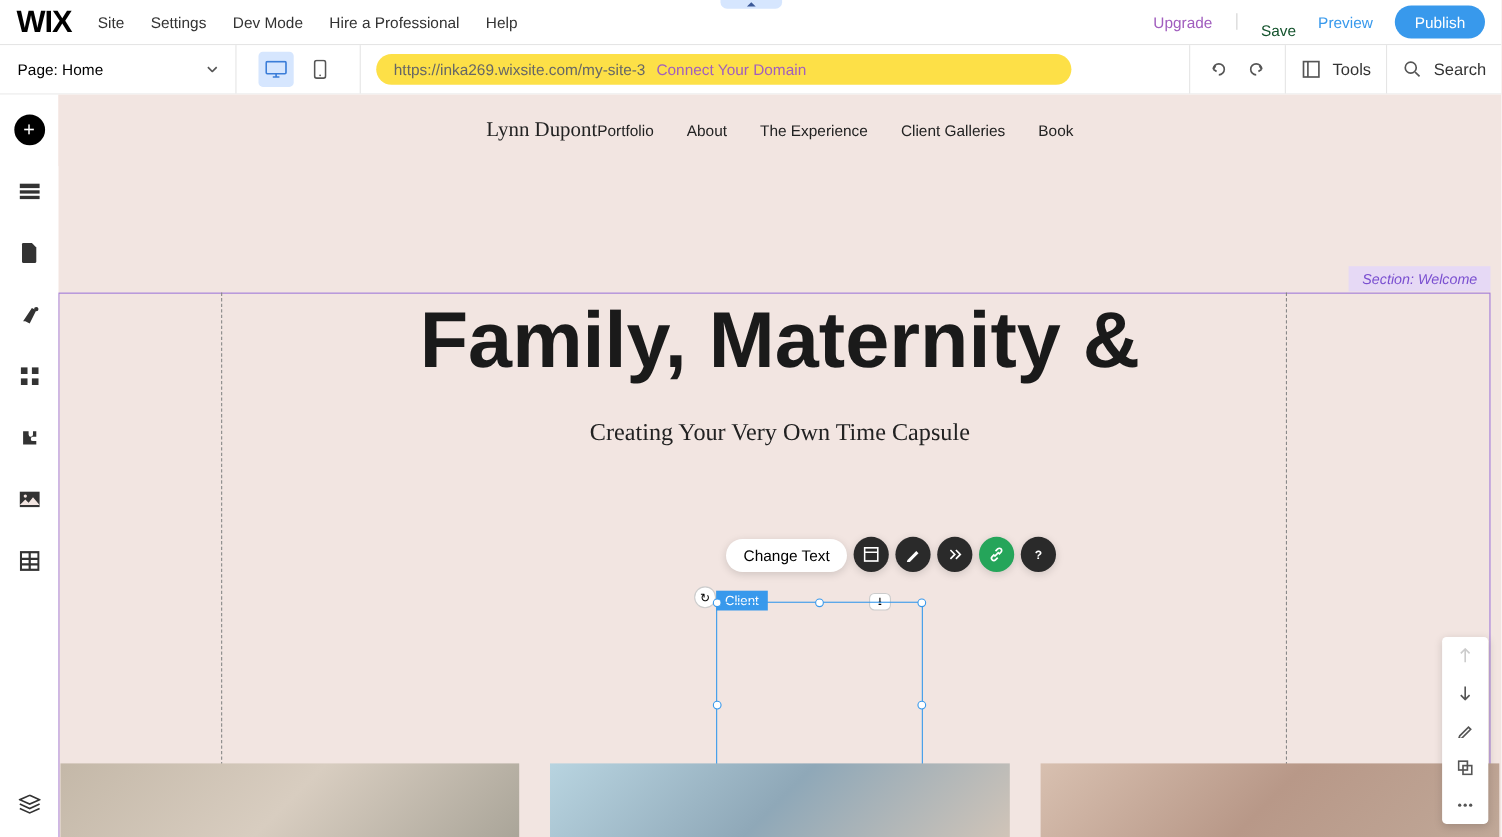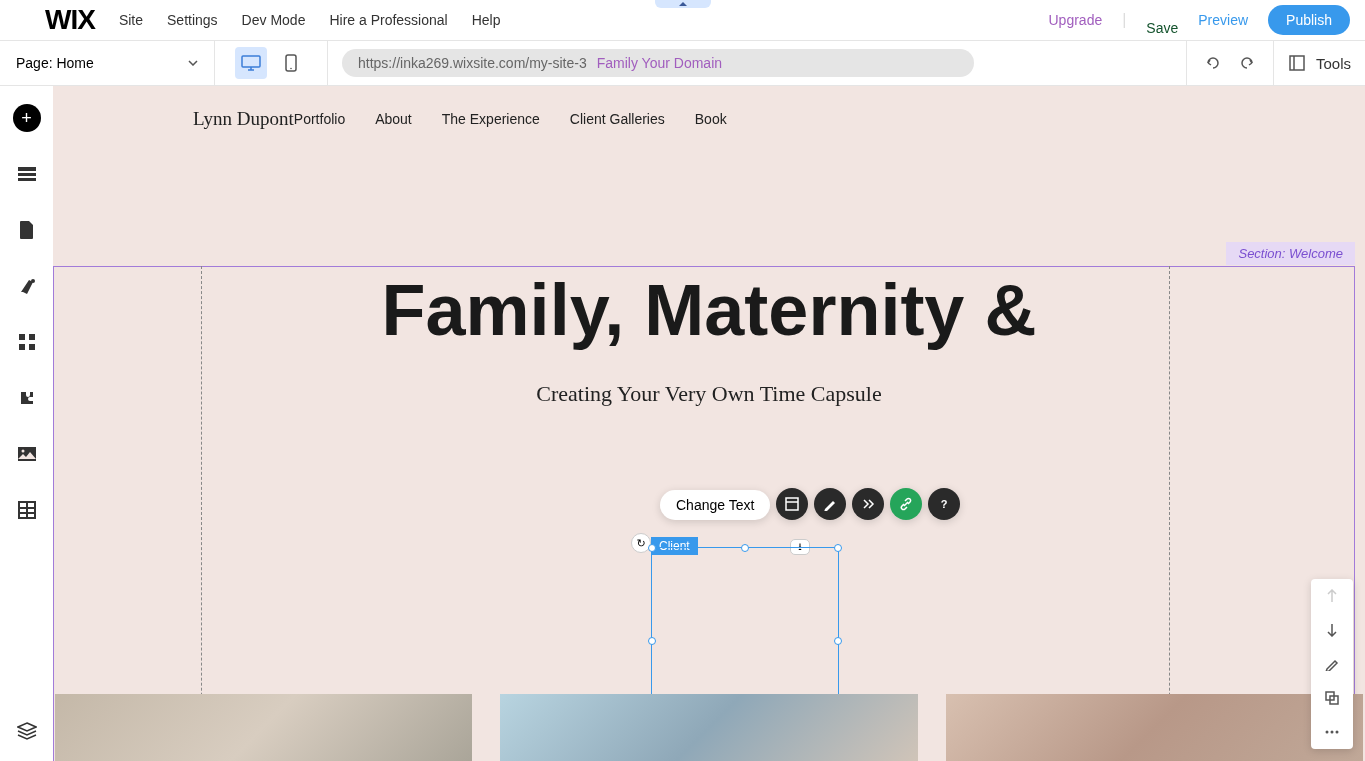--- a/index.html
+++ b/index.html
@@ -1,55 +1,55 @@
 <!DOCTYPE html>
 <html><head>
 <meta charset="utf-8">
 <style>
 * { margin: 0; padding: 0; box-sizing: border-box; font-family: -apple-system, BlinkMacSystemFont, "Segoe UI", Helvetica, Arial, sans-serif; }
 body { background: #fff; overflow: hidden; width: 1365px; height: 761px; position: relative; }
 
 
 .top-bar { height: 41px; display: flex; align-items: center; border-bottom: 1px solid #e5e5e5; padding: 0 15px; gap: 24px; }
-.wix-logo { font-size: 28px; font-weight: 900; letter-spacing: -1px; margin-left: 30px; }
+.wix-logo { font-size: 28px; font-weight: 900; letter-spacing: -1px; }
 .menu-item { font-size: 14px; color: #333; cursor: pointer; }
 .top-bar-right { margin-left: auto; display: flex; align-items: center; gap: 20px; }
 .upgrade { color: #a15ebe; font-size: 14px; cursor: pointer; }
 .save { font-size: 14px; cursor: pointer; color: #14532d; margin-top: 16px; }
 .preview { font-size: 14px; color: #3899ec; cursor: pointer; }
 .publish-btn { background: #3899ec; color: #fff; border: none; padding: 7px 18px; border-radius: 20px; font-size: 14px; cursor: pointer; }
 .top-handle { position: absolute; top: 0; left: 50%; transform: translateX(-50%); width: 56px; height: 8px; background: #d6e6fe; border-radius: 0 0 6px 6px; display: flex; align-items: center; justify-content: center; }
 .top-handle::after { content: ""; width: 0; height: 0; border-left: 4px solid transparent; border-right: 4px solid transparent; border-bottom: 4px solid #3b5998; margin-top: -1px; }
 
 
 .toolbar { height: 45px; display: flex; align-items: center; border-bottom: 1px solid #e5e5e5; }
 .page-selector { width: 215px; height: 100%; display: flex; align-items: center; padding: 0 16px; border-right: 1px solid #e5e5e5; font-size: 14px; cursor: pointer; justify-content: space-between; }
 .device-toggle { display: flex; align-items: center; gap: 8px; padding: 0 20px; height: 100%; border-right: 1px solid #e5e5e5; }
 .device-btn { width: 32px; height: 32px; display: flex; align-items: center; justify-content: center; border-radius: 4px; cursor: pointer; }
 .device-btn.active { background: #d6e6fe; }
 .url-bar { flex: 1; display: flex; align-items: center; padding: 0 14px; }
-.url-pill { display: flex; align-items: center; background: #e5e5e5; border-radius: 20px; padding: 6px 16px; width: 100%; max-width: 632px; font-size: 14px; color: #666; gap: 10px; }
+.url-pill { display: flex; align-items: center; background: #fde047; border-radius: 20px; padding: 6px 16px; width: 100%; max-width: 632px; font-size: 14px; color: #666; gap: 10px; }
 .connect-domain { color: #a15ebe; cursor: pointer; }
 .toolbar-group { display: flex; align-items: center; height: 100%; border-left: 1px solid #e5e5e5; padding: 0 14px; gap: 10px; }
 .icon-btn { width: 24px; height: 24px; display: flex; align-items: center; justify-content: center; cursor: pointer; }
 .zoom-text { font-size: 15px; color: #333; }
 .tools-text, .search-text { font-size: 15px; color: #333; }
 
 
 .left-sidebar { position: absolute; left: 0; top: 86px; bottom: 0; width: 53px; background: #fff; display: flex; flex-direction: column; align-items: center; padding-top: 18px; gap: 28px; }
 .sidebar-icon { width: 28px; height: 28px; display: flex; align-items: center; justify-content: center; cursor: pointer; }
 .sidebar-add { width: 28px; height: 28px; border-radius: 50%; background: #000; color: #fff; display: flex; align-items: center; justify-content: center; font-size: 18px; cursor: pointer; }
 .sidebar-bottom { position: absolute; bottom: 16px; }
 
 
 .canvas { position: absolute; left: 53px; top: 86px; right: 0; bottom: 0; background: #fff; overflow: hidden; }
 .page-content { background: #f2e5e1; height: 100%; position: relative; }
 
 
-.site-header { height: 65px; display: flex; align-items: center; justify-content: flex-start; padding: 0 140px; background: #f2e5e1; }
+.site-header { height: 65px; display: flex; align-items: center; justify-content: center; padding: 0 140px; background: #f2e5e1; }
 .site-title { font-family: Georgia, serif; font-size: 19px; color: #222; }
 .site-nav { display: flex; gap: 30px; font-size: 14px; color: #222; }
 .site-nav span { cursor: pointer; }
 
 
 .section-label { position: absolute; top: 156px; right: 10px; background: #e6d9f5; color: #7a4fd0; padding: 4px 12px; font-size: 13px; font-style: italic; }
 .section-outline { position: absolute; top: 180px; left: 0; right: 10px; bottom: -400px; border: 1px solid #a27bd9; pointer-events: none; }
 .guide-left { position: absolute; top: 180px; left: 148px; bottom: 0; width: 0; border-left: 1px dashed #888; }
 .guide-right { position: absolute; top: 180px; right: 195px; bottom: 0; width: 0; border-left: 1px dashed #888; }
 
@@ -134,21 +134,21 @@
     <div class="device-btn">
       <svg width="12" height="18" viewBox="0 0 12 18">
           <rect x="1" y="1" width="10" height="16" rx="2" stroke="#555" fill="none" stroke-width="1.5"></rect>
           <circle cx="6" cy="14.5" r="0.8" fill="#555"></circle>
         </svg>
     </div>
   </div>
   <div class="url-bar">
     <div class="url-pill">
       <span>https://inka269.wixsite.com/my-site-3</span>
-      <span class="connect-domain">Family Your Domain</span>
+      <span class="connect-domain">Connect Your Domain</span>
     </div>
   </div>
   <div class="toolbar-group">
     <div class="icon-btn">
         <svg width="18" height="18" viewBox="0 0 18 18">
           <path d="M4 9a5 5 0 0110 0 5 5 0 01-5 5" stroke="#555" fill="none" stroke-width="1.5"></path>
           <path d="M4 9l2-3M4 9l3 2" stroke="#555" fill="none" stroke-width="1.5"></path>
         </svg>
       </div>
     <div class="icon-btn">
@@ -157,20 +157,27 @@
           <path d="M14 9l-2-3M14 9l-3 2" stroke="#555" fill="none" stroke-width="1.5"></path>
         </svg>
       </div>
   </div>
   <div class="toolbar-group">
     <svg width="18" height="18" viewBox="0 0 18 18">
         <rect x="2" y="2" width="14" height="14" stroke="#555" fill="none" stroke-width="1.5"></rect>
         <path d="M6 2v14" stroke="#555" stroke-width="1.5"></path>
       </svg>
     <span class="tools-text">Tools</span>
+  </div>
+  <div class="toolbar-group">
+    <svg width="18" height="18" viewBox="0 0 18 18">
+        <circle cx="7.5" cy="7.5" r="5" stroke="#555" fill="none" stroke-width="1.5"></circle>
+        <path d="M11.5 11.5l4 4" stroke="#555" stroke-width="1.5"></path>
+      </svg>
+    <span class="search-text">Search</span>
   </div>
 </div>
 
 <div class="left-sidebar">
   <div class="sidebar-add">+</div>
   <div class="sidebar-icon">
       <svg width="20" height="16" viewBox="0 0 20 16">
         <rect x="1" y="1" width="18" height="4" fill="#333"></rect>
         <rect x="1" y="7" width="18" height="3" fill="#333"></rect>
         <rect x="1" y="12" width="18" height="3" fill="#333"></rect>

